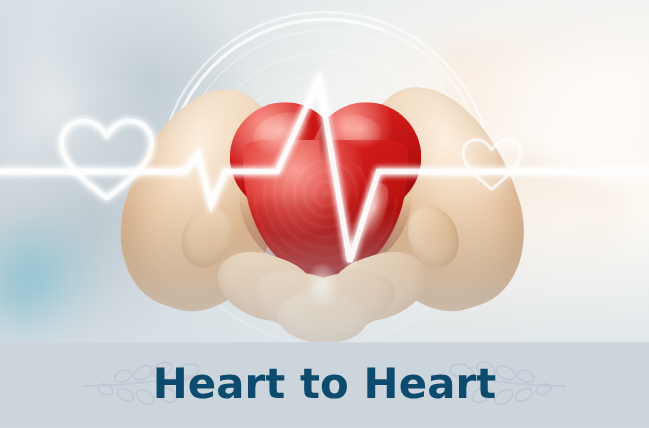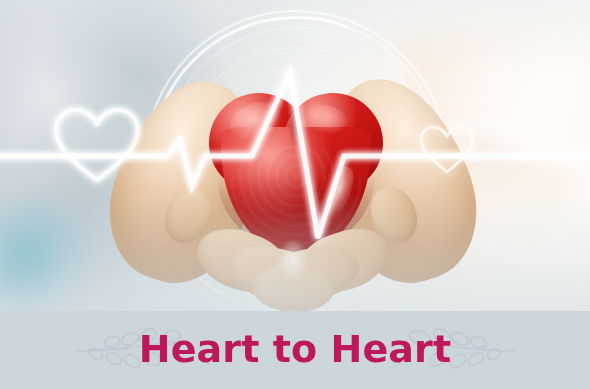--- a/index.html
+++ b/index.html
@@ -255,21 +255,21 @@
   }
   .leaf-left{position:absolute;left:74px;top:16px;}
   .leaf-right{position:absolute;right:74px;top:16px;transform:scaleX(-1);}
   .banner-title{
     position:absolute;left:0;right:0;top:0;bottom:0;
     display:flex;align-items:center;justify-content:center;
     font-family:"DejaVu Sans", sans-serif;
     font-weight:700;
     font-size:38px;
     letter-spacing:.1px;
-    color:#be185d;
+    color:#0c4a6e;
     line-height:1;
     padding-bottom:2px;
   }
 </style>
 </head>
 <body>
 
 <div class="card">
 
   <div class="photo">

